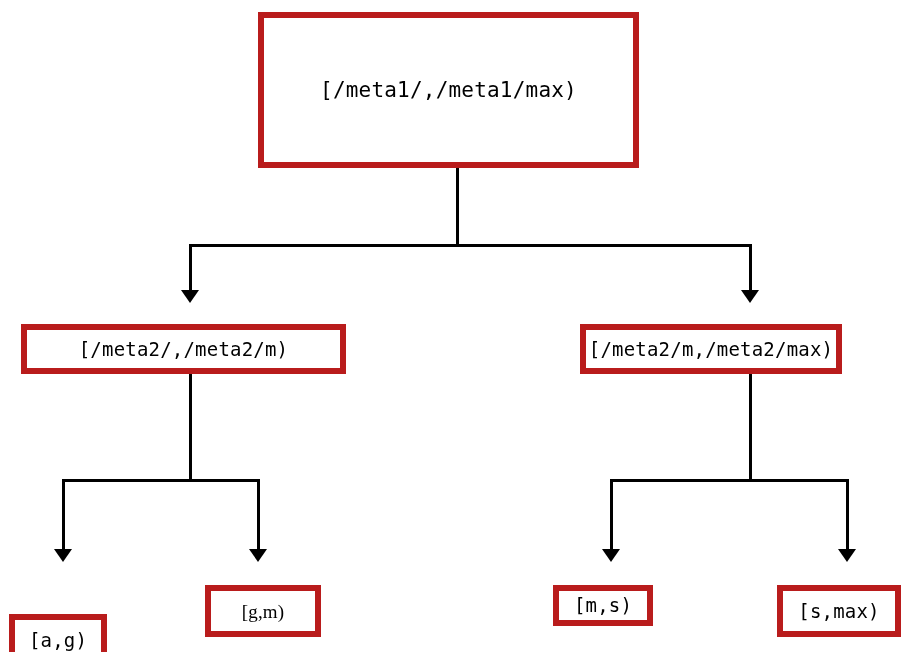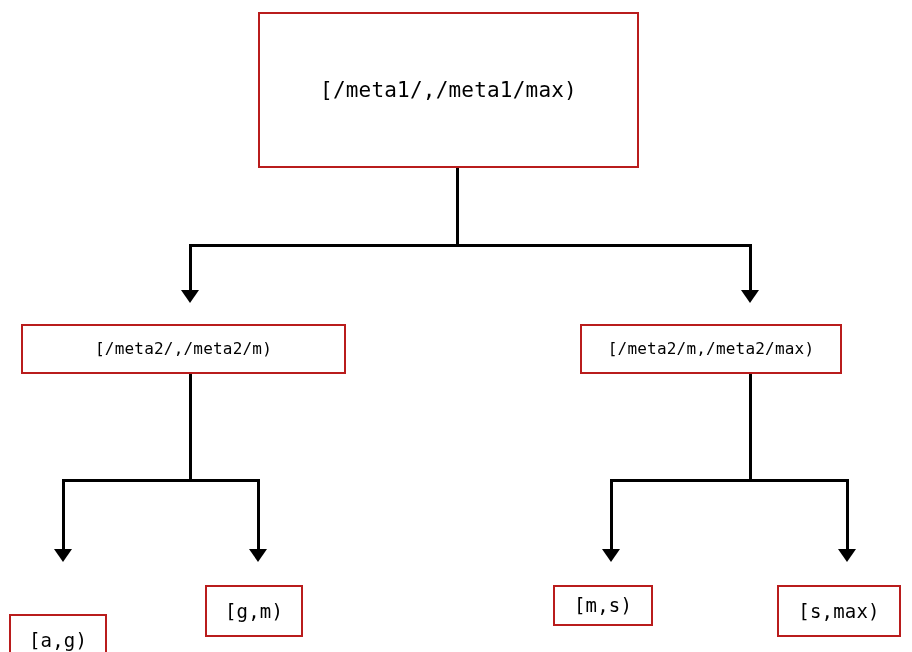--- a/index.html
+++ b/index.html
@@ -11,34 +11,34 @@
     position: relative;
     width: 912px;
     height: 652px;
     background: #ffffff;
     overflow: hidden;
     font-family: "DejaVu Sans Mono", "Liberation Mono", monospace;
   }
   .node {
     position: absolute;
     box-sizing: border-box;
-    border: 2px solid #b91c1c;
+    border: 6px solid #b91c1c;
     background: #ffffff;
     display: flex;
     align-items: center;
     justify-content: center;
     color: #000000;
     white-space: pre;
   }
   .node-label {
     display: block;
     line-height: 1;
   }
   .root-node   { font-size: 21px; letter-spacing: 0.2px; }
-  .mid-node    { font-size: 16px; letter-spacing: 0.2px; }
+  .mid-node    { font-size: 19px; letter-spacing: 0.2px; }
   .leaf-node   { font-size: 19px; letter-spacing: 0.2px; }
 
   .edge-h, .edge-v {
     position: absolute;
     background: #000000;
   }
   .edge-h { height: 3px; }
   .edge-v { width: 3px; }
 
   .arrow {
@@ -94,21 +94,21 @@
   <div class="edge-v" style="left:610px; top:479px; height:72px;"></div>
   <div class="arrow" style="left:602px; top:549px;"></div>
 
   <div class="edge-v" style="left:846px; top:479px; height:72px;"></div>
   <div class="arrow" style="left:838px; top:549px;"></div>
 
   <div class="node leaf-node" style="left:9px; top:614px; width:98px; height:52px;">
     <span class="node-label">[a,g)</span>
   </div>
 
-  <div class="node leaf-node" style="left:205px; top:585px; width:98px; height:52px;">
+  <div class="node leaf-node" style="left:205px; top:585px; width:116px; height:52px;font-family:Liberation Serif, serif;">
     <span class="node-label">[g,m)</span>
   </div>
 
   <div class="node leaf-node" style="left:553px; top:585px; width:100px; height:41px;">
     <span class="node-label">[m,s)</span>
   </div>
 
   <div class="node leaf-node" style="left:777px; top:585px; width:124px; height:52px;">
     <span class="node-label">[s,max)</span>
   </div>

